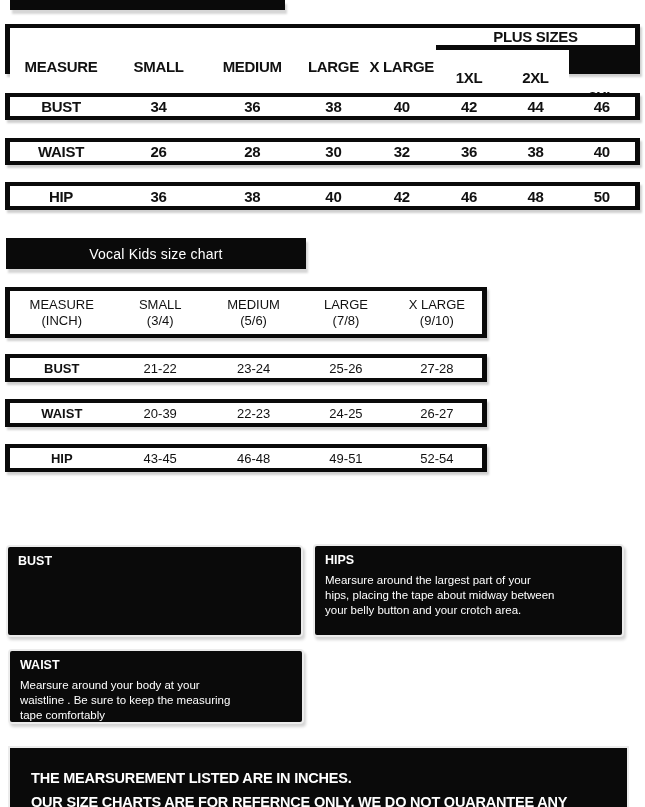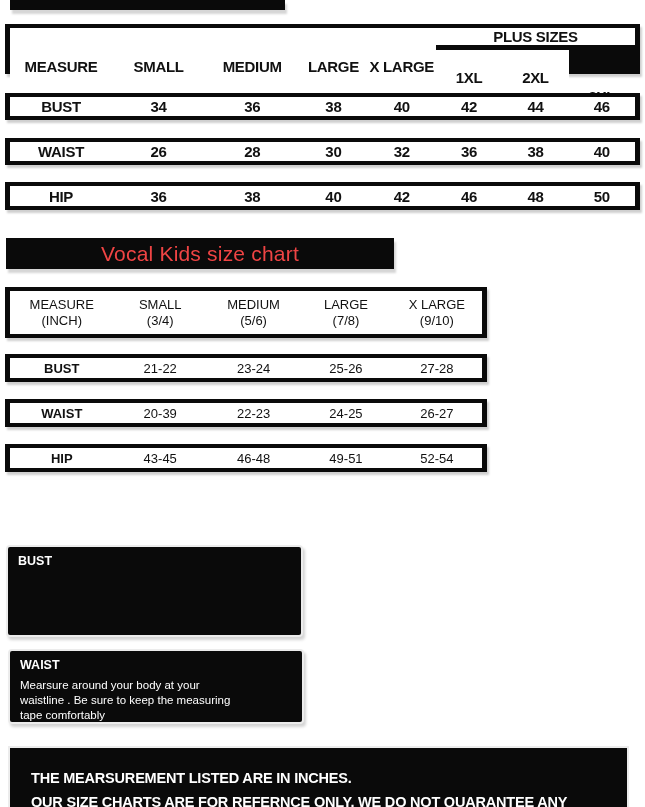--- a/index.html
+++ b/index.html
@@ -4,23 +4,23 @@
 <style>
   html,body{margin:0;padding:0;background:#ffffff;}
   .page{
     position:relative;width:645px;height:807px;background:#fff;overflow:hidden;
     font-family:"Liberation Sans",sans-serif;color:#111;
   }
   
   .blackbar{background:#0a0a0a;box-shadow:2px 4px 2px #d6d6d6;}
   .topbar{position:absolute;left:10px;top:0;width:275px;height:10px;}
   .kidsbar{
-    position:absolute;left:6px;top:238px;width:388px;height:31px;
+    position:absolute;left:6px;top:238px;width:300px;height:31px;
     display:flex;align-items:center;justify-content:center;
-    color:#ef4444;font-size:21px;letter-spacing:0.2px;
+    color:#ffffff;font-size:14px;letter-spacing:0.2px;
   }
   .htmbar{
     position:absolute;left:5px;top:500px;width:345px;height:38px;
     display:flex;align-items:center;justify-content:center;
     color:#fff;font-size:21px;font-weight:600;letter-spacing:0.5px;
   }
   
   .strip{
     position:absolute;background:#0a0a0a;box-shadow:2px 3px 2px #cfcfcf;
     display:grid;padding:4px 5px;box-sizing:border-box;
@@ -152,20 +152,26 @@
     <div class="cell">46-48</div>
     <div class="cell">49-51</div>
     <div class="cell">52-54</div>
   </div>
 
 
   <div class="mbox box-bust">
     <div class="mlabel">BUST</div>
   </div>
 
+  <div class="mbox box-hips">
+    <div class="mlabel">HIPS</div>
+    <div class="mtext">Mearsure around the largest part of your
+hips, placing the tape about midway between
+your belly button and your crotch area.</div>
+  </div>
 
   <div class="mbox box-waist">
     <div class="mlabel">WAIST</div>
     <div class="mtext">Mearsure around  your body at your
 waistline . Be sure to keep the measuring
 tape comfortably</div>
   </div>
 
   <div class="footer">
     <p class="fline">THE MEARSUREMENT  LISTED ARE IN INCHES.</p>

